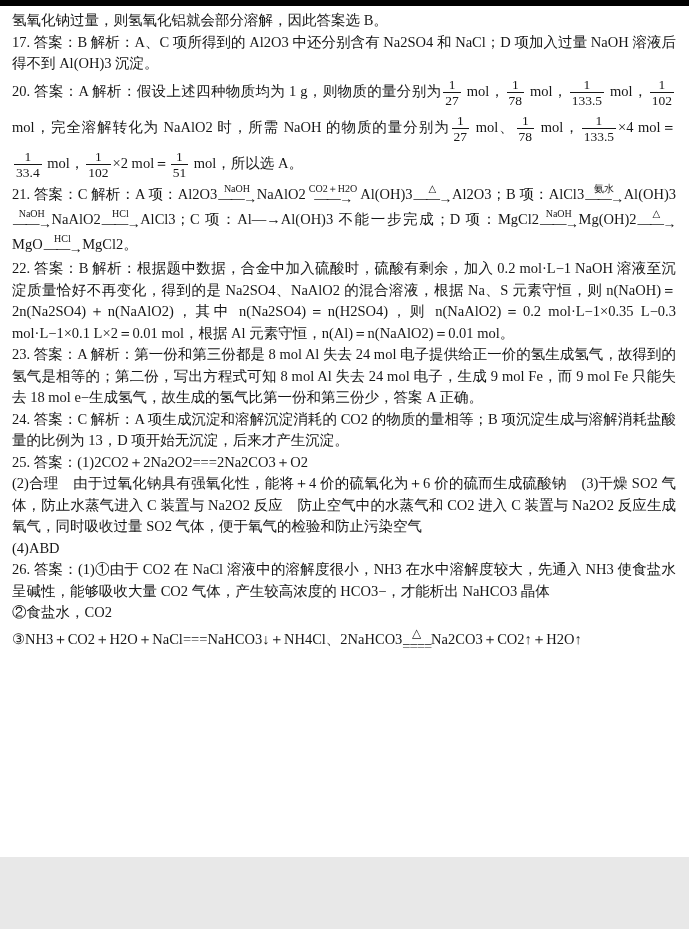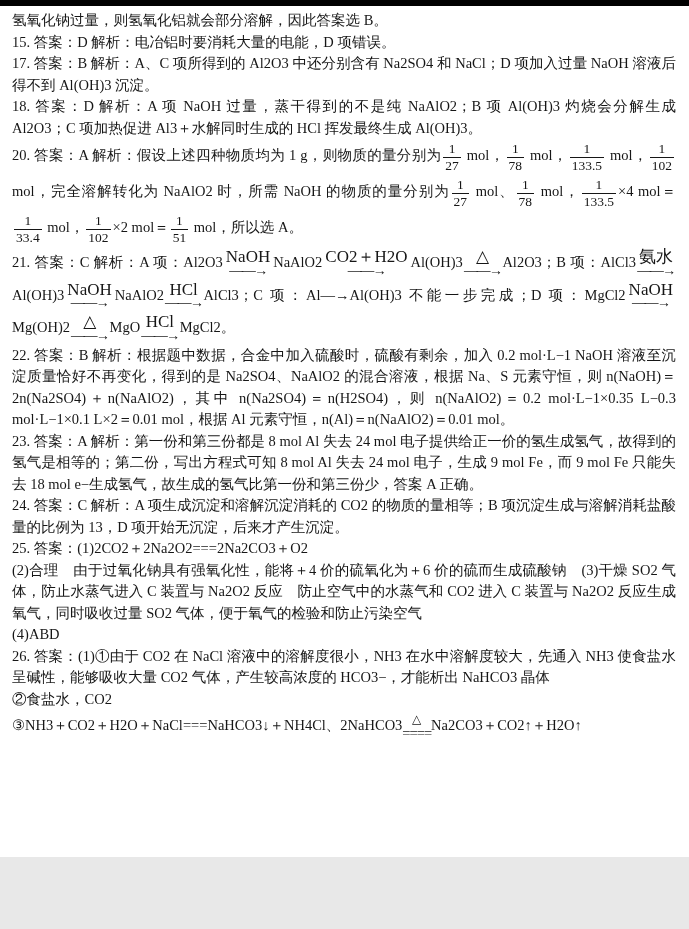--- a/index.html
+++ b/index.html
@@ -39,42 +39,40 @@
   .frac .num{display:block;border-bottom:1px solid #161616;padding:0 2px;}
   .frac .den{display:block;padding:0 2px;}
   
   .rarrow{
     display:inline-block;
     vertical-align:middle;
     text-align:center;
     line-height:1.05;
     margin:1px 1px;
   }
-  .rarrow .lbl{display:block;font-size:17px;padding:0 2px;}
+  .rarrow .lbl{display:block;font-size:10px;padding:0 2px;}
   .rarrow .ln{display:block;font-size:14px;letter-spacing:-1.5px;margin-top:-2px;}
   
   .overset{
     display:inline-block;
     vertical-align:middle;
     text-align:center;
     line-height:1.05;
   }
   .overset .top{display:block;font-size:12px;}
   .overset .base{display:block;letter-spacing:-1px;}
 </style>
 </head>
 <body>
 
 <div class="page">
   <div class="top-bar"></div>
   <div class="doc" id="doc">
       <p><span>氢氧化钠过量，则氢氧化铝就会部分溶解，因此答案选 B。</span></p>
-      <p><span>15. 答案：D 解析：电冶铝时要消耗大量的电能，D 项错误。</span></p>
       <p><span>17. 答案：B 解析：A、C 项所得到的 Al2O3 中还分别含有 Na2SO4 和 NaCl；D 项加入过量 NaOH 溶液后得不到 Al(OH)3 沉淀。</span></p>
-      <p><span>18. 答案：D 解析：A 项 NaOH 过量，蒸干得到的不是纯 NaAlO2；B 项 Al(OH)3 灼烧会分解生成 Al2O3；C 项加热促进 Al3＋水解同时生成的 HCl 挥发最终生成 Al(OH)3。</span></p>
       <p><span>20. 答案：A 解析：假设上述四种物质均为 1 g，则物质的量分别为</span><span class="frac"><span class="num">1</span><span class="den">27</span></span><span> mol，</span><span class="frac"><span class="num">1</span><span class="den">78</span></span><span> mol，</span><span class="frac"><span class="num">1</span><span class="den">133.5</span></span><span> mol，</span><span class="frac"><span class="num">1</span><span class="den">102</span></span><span> mol，完全溶解转化为 NaAlO2 时，所需 NaOH 的物质的量分别为</span><span class="frac"><span class="num">1</span><span class="den">27</span></span><span> mol、</span><span class="frac"><span class="num">1</span><span class="den">78</span></span><span> mol，</span><span class="frac"><span class="num">1</span><span class="den">133.5</span></span><span>×4 mol＝</span><span class="frac"><span class="num">1</span><span class="den">33.4</span></span><span> mol，</span><span class="frac"><span class="num">1</span><span class="den">102</span></span><span>×2 mol＝</span><span class="frac"><span class="num">1</span><span class="den">51</span></span><span> mol，所以选 A。</span></p>
       <p><span>21. 答案：C 解析：A 项：Al2O3</span><span class="rarrow"><span class="lbl">NaOH</span><span class="ln">——→</span></span><span>NaAlO2</span><span class="rarrow"><span class="lbl">CO2＋H2O</span><span class="ln">——→</span></span><span>Al(OH)3</span><span class="rarrow"><span class="lbl">△</span><span class="ln">——→</span></span><span>Al2O3；B 项：AlCl3</span><span class="rarrow"><span class="lbl">氨水</span><span class="ln">——→</span></span><span>Al(OH)3</span><span class="rarrow"><span class="lbl">NaOH</span><span class="ln">——→</span></span><span>NaAlO2</span><span class="rarrow"><span class="lbl">HCl</span><span class="ln">——→</span></span><span>AlCl3；C 项：Al—→Al(OH)3 不能一步完成；D 项：MgCl2</span><span class="rarrow"><span class="lbl">NaOH</span><span class="ln">——→</span></span><span>Mg(OH)2</span><span class="rarrow"><span class="lbl">△</span><span class="ln">——→</span></span><span>MgO</span><span class="rarrow"><span class="lbl">HCl</span><span class="ln">——→</span></span><span>MgCl2。</span></p>
       <p><span>22. 答案：B 解析：根据题中数据，合金中加入硫酸时，硫酸有剩余，加入 0.2 mol·L−1 NaOH 溶液至沉淀质量恰好不再变化，得到的是 Na2SO4、NaAlO2 的混合溶液，根据 Na、S 元素守恒，则 n(NaOH)＝2n(Na2SO4)＋n(NaAlO2)，其中 n(Na2SO4)＝n(H2SO4)，则 n(NaAlO2)＝0.2 mol·L−1×0.35 L−0.3 mol·L−1×0.1 L×2＝0.01 mol，根据 Al 元素守恒，n(Al)＝n(NaAlO2)＝0.01 mol。</span></p>
       <p><span>23. 答案：A 解析：第一份和第三份都是 8 mol Al 失去 24 mol 电子提供给正一价的氢生成氢气，故得到的氢气是相等的；第二份，写出方程式可知 8 mol Al 失去 24 mol 电子，生成 9 mol Fe，而 9 mol Fe 只能失去 18 mol e−生成氢气，故生成的氢气比第一份和第三份少，答案 A 正确。</span></p>
       <p><span>24. 答案：C 解析：A 项生成沉淀和溶解沉淀消耗的 CO2 的物质的量相等；B 项沉淀生成与溶解消耗盐酸量的比例为 13，D 项开始无沉淀，后来才产生沉淀。</span></p>
       <p><span>25. 答案：(1)2CO2＋2Na2O2===2Na2CO3＋O2</span></p>
       <p><span>(2)合理　由于过氧化钠具有强氧化性，能将＋4 价的硫氧化为＋6 价的硫而生成硫酸钠　(3)干燥 SO2 气体，防止水蒸气进入 C 装置与 Na2O2 反应　防止空气中的水蒸气和 CO2 进入 C 装置与 Na2O2 反应生成氧气，同时吸收过量 SO2 气体，便于氧气的检验和防止污染空气</span></p>
       <p><span>(4)ABD</span></p>
       <p><span>26. 答案：(1)①由于 CO2 在 NaCl 溶液中的溶解度很小，NH3 在水中溶解度较大，先通入 NH3 使食盐水呈碱性，能够吸收大量 CO2 气体，产生较高浓度的 HCO3−，才能析出 NaHCO3 晶体</span></p>
       <p><span>②食盐水，CO2</span></p>

